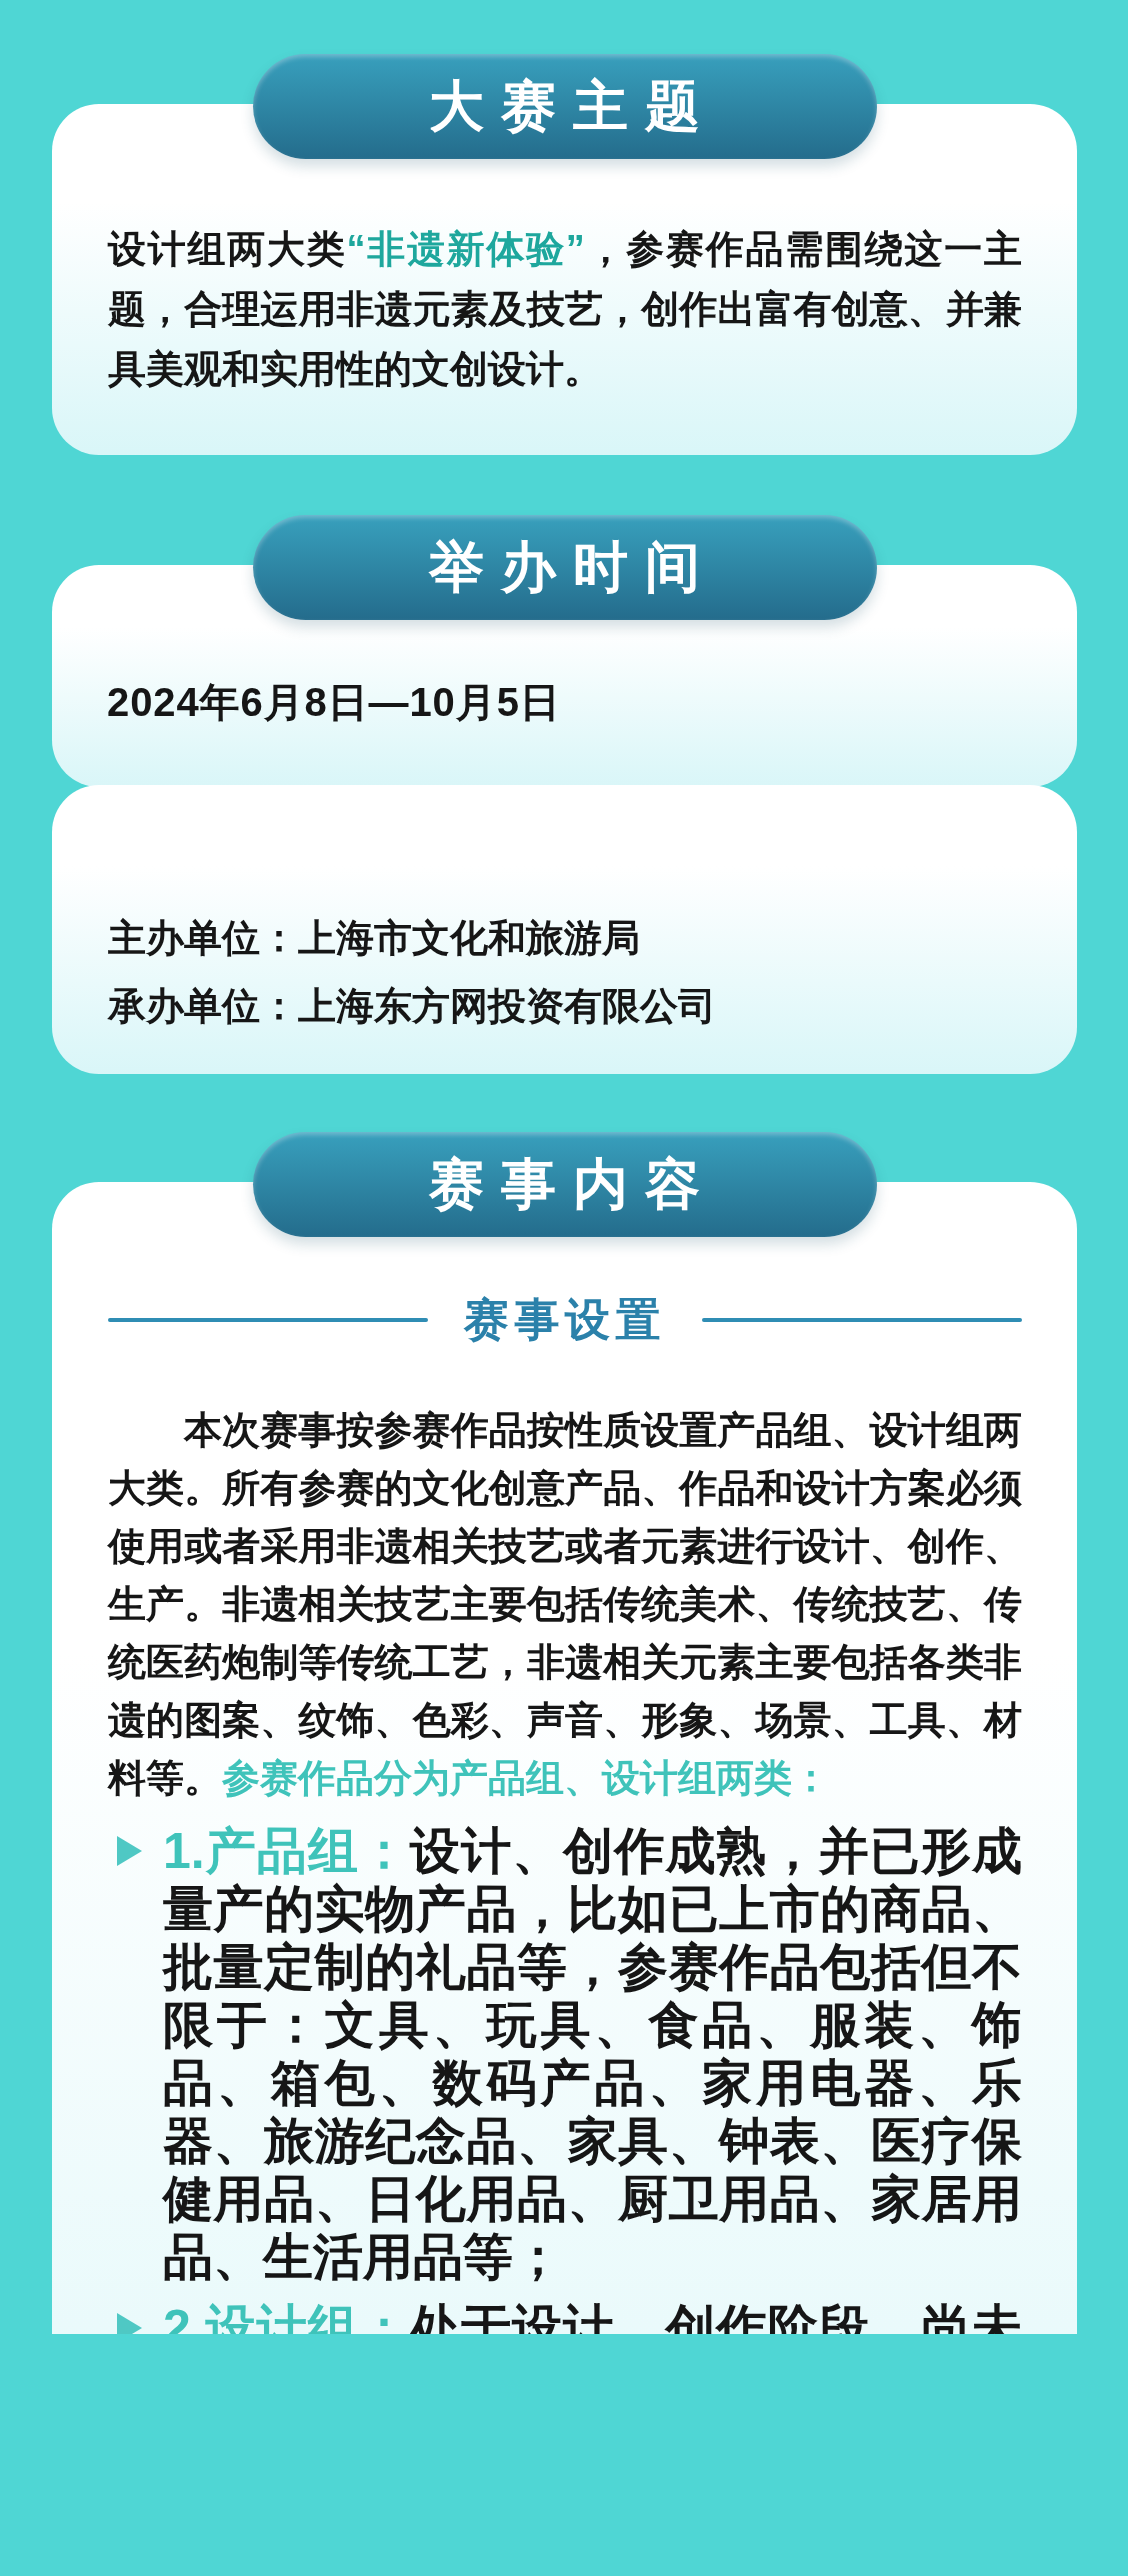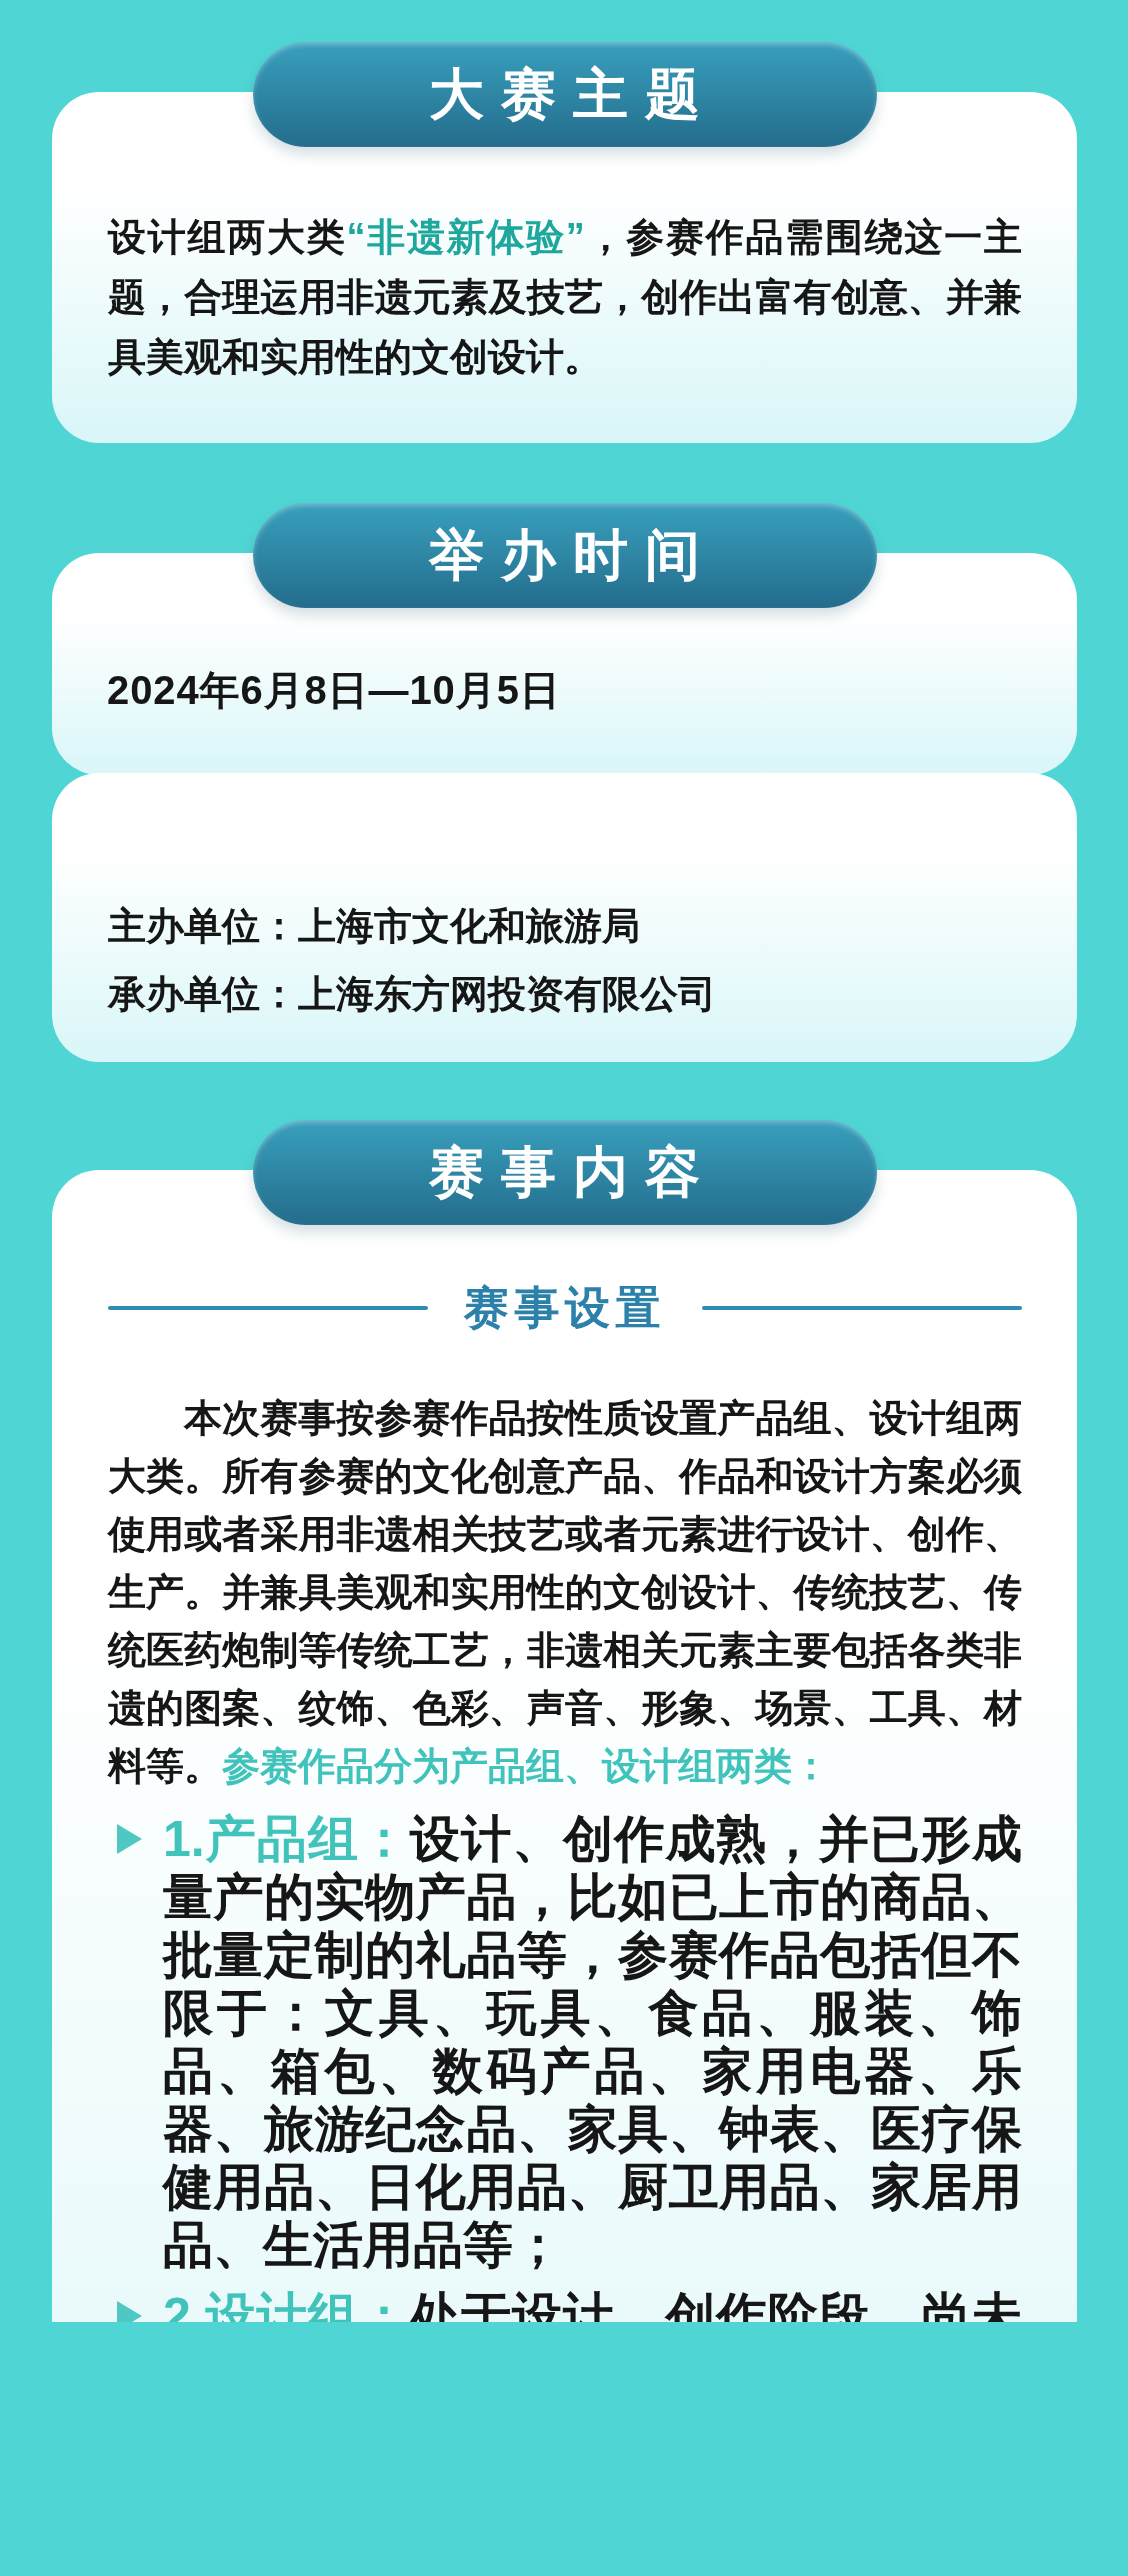--- a/index.html
+++ b/index.html
@@ -19,21 +19,21 @@
   *{margin:0;padding:0;box-sizing:border-box;}
   html,body{background:var(--background);}
   body{
     font-family:"Liberation Sans","DejaVu Sans",sans-serif;
     color:var(--body-text);
   }
   .page{
     position:relative;
     width:1129px;
     height:2322px;
-    margin:0 auto;
+    margin:12px auto;
     overflow:hidden;
     background:var(--background);
   }
   .section{position:relative;}
   .pill{
     position:relative;
     z-index:2;
     width:624px;
     height:105px;
     margin:0 auto;
@@ -174,21 +174,21 @@
   <div class="section section-content">
     <div class="pill">
       <span class="pill-label">赛事内容</span>
     </div>
     <div class="card card-content">
       <div class="subtitle-row">
         <span class="divider-line"></span>
         <span class="subtitle">赛事设置</span>
         <span class="divider-line"></span>
       </div>
-      <p class="content-paragraph"><span>本次赛事按参赛作品按性质设置产品组、设计组两大类。所有参赛的文化创意产品、作品和设计方案必须使用或者采用非遗相关技艺或者元素进行设计、创作、生产。并兼具美观和实用性的文创设计、传统技艺、传统医药炮制等传统工艺，非遗相关元素主要包括各类非遗的图案、纹饰、色彩、声音、形象、场景、工具、材料等。</span><span class="hl-content">参赛作品分为产品组、设计组两类：</span></p>
+      <p class="content-paragraph"><span>本次赛事按参赛作品按性质设置产品组、设计组两大类。所有参赛的文化创意产品、作品和设计方案必须使用或者采用非遗相关技艺或者元素进行设计、创作、生产。非遗相关技艺主要包括传统美术、传统技艺、传统医药炮制等传统工艺，非遗相关元素主要包括各类非遗的图案、纹饰、色彩、声音、形象、场景、工具、材料等。</span><span class="hl-content">参赛作品分为产品组、设计组两类：</span></p>
       <div class="groups">
         <div class="group">
           <span class="triangle-icon"></span><span class="group-label">1.产品组：</span><span>设计、创作成熟，并已形成量产的实物产品，比如已上市的商品、批量定制的礼品等，参赛作品包括但不限于：文具、玩具、食品、服装、饰品、箱包、数码产品、家用电器、乐器、旅游纪念品、家具、钟表、医疗保健用品、日化用品、厨卫用品、家居用品、生活用品等；</span>
         </div>
         <div class="group">
           <span class="triangle-icon"></span><span class="group-label">2.设计组：</span><span>处于设计、创作阶段，尚未形成量产的实物作品或者设计方案，比如概念作品、打样品、手绘稿、数码稿、数码模型、实物模型等，参赛作品包括但不限于：上文“产品组”所例举的全部产品的外观造型设计及包装设计等。</span>
         </div>
       </div>
     </div>
   </div>

